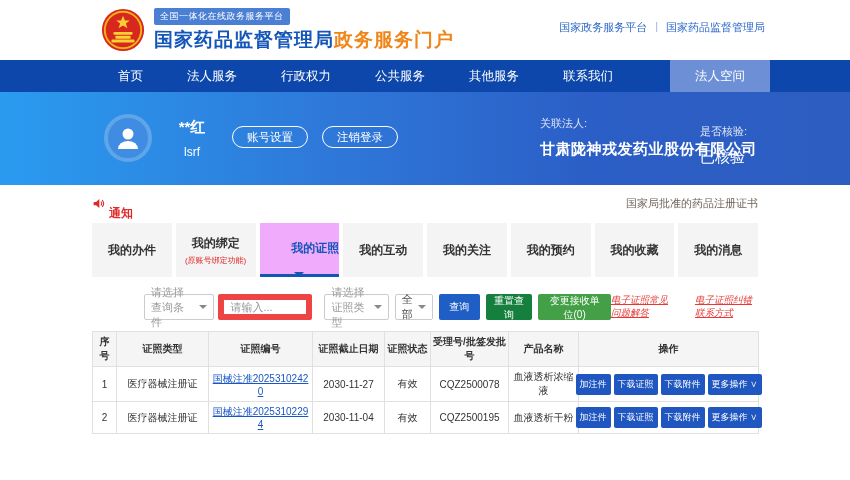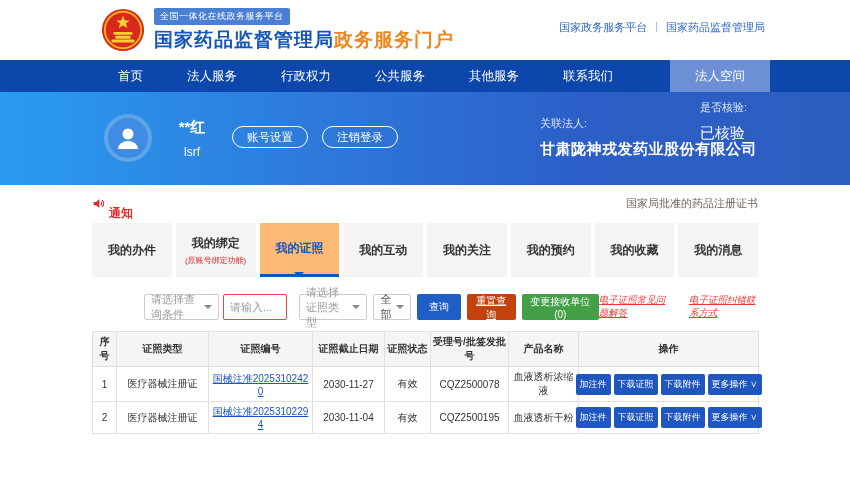--- a/index.html
+++ b/index.html
@@ -36,54 +36,54 @@
   .user-meta { position:absolute; left:162px; top:26px; width:60px; text-align:center; }
   .user-name { font-size:15px; font-weight:bold; }
   .user-id { font-size:12px; margin-top:8px; }
   .banner-btn { position:absolute; top:34px; height:22px; padding:0 14px; border:1px solid #fff;
     border-radius:12px; background:transparent; color:#fff; font-size:11.5px; line-height:20px; cursor:pointer; }
   .btn-account { left:232px; }
   .btn-logout { left:322px; }
   .legal-block { position:absolute; left:540px; top:24px; }
   .block-label { font-size:11px; color:rgba(255,255,255,.85); }
   .legal-value { font-size:15px; font-weight:bold; margin-top:9px; letter-spacing:.5px; }
-  .verify-block { position:absolute; left:700px; top:8px; }
+  .verify-block { position:absolute; left:700px; top:32px; }
   .verify-value { font-size:15px; margin-top:9px; }
 
   
   .content { width:666px; margin:0 auto; }
   .notice-row { display:flex; align-items:center; height:24px; margin-top:6px; }
   .notice-label { color:#e02a2a; font-size:12px; margin-left:4px; font-weight:bold;margin-top:21px; }
   .notice-text { margin-left:auto; font-size:11px; color:#6e6259; }
 
   
   .tabs { display:flex; gap:4px; margin-top:8px; }
   .tab { flex:1; height:54px; background:#f4f4f4; display:flex; flex-direction:column;
     align-items:center; justify-content:center; cursor:pointer; position:relative; }
   .tab-label { font-size:12px; color:#333; font-weight:bold; }
   .tab-sub { font-size:8px; color:#e02a2a; margin-top:3px; }
-  .tab.active { background:#fdba74; border-bottom:3px solid #1456b8; }
+  .tab.active { background:#f0abfc; border-bottom:3px solid #1456b8;align-items:flex-end; }
   .tab.active .tab-label { color:#1456b8; }
   .tab.active::after { content:""; position:absolute; bottom:-8px; left:50%; margin-left:-5px;
     border:5px solid transparent; border-top-color:#1456b8; }
 
   
   .filter-row { display:flex; align-items:center; margin-top:16px; height:28px; }
   .sel { height:26px; border:1px solid #ccc; border-radius:2px; background:#fff; display:flex;
     align-items:center; padding:0 6px; font-size:11px; color:#999; cursor:pointer; justify-content:space-between; }
   .chev { width:0; height:0; border:4px solid transparent; border-top-color:#888; margin-left:5px; margin-top:4px; }
   .sel-cond { width:95px; margin-left:52px; }
-  .filter-input { width:64px; height:26px; border:1px solid #ef4444; border-radius:2px; margin-left:4px;
+  .filter-input { width:94px; height:26px; border:6px solid #ef4444; border-radius:2px; margin-left:4px;
     font-size:11px; padding:0 6px; color:#555; }
   .filter-input::placeholder { color:#999; }
   .sel-type { width:86px; margin-left:12px; }
   .sel-all { width:44px; margin-left:6px; color:#555; }
   .btn { height:26px; border:none; border-radius:2px; color:#fff; font-size:10px; cursor:pointer; padding:0 8px; }
   .btn-search { width:52px; background:#1f5ec4; margin-left:6px; }
-  .btn-reset { width:60px; background:#c2410c; margin-left:6px;text-decoration:underline; }
+  .btn-reset { width:60px; background:#15803d; margin-left:6px; }
   .btn-change { width:97px; background:#43a047; margin-left:6px; }
   .red-links { margin-left:auto; display:flex; flex-direction:row; gap:21px; align-items:flex-start;font-style:italic; }
   .red-link { font-size:9.5px; color:#e53935; text-decoration:underline; cursor:pointer; }
 
   
   table { width:666px; border-collapse:collapse; table-layout:fixed; margin-top:10px; }
   th, td { border:1px solid #e0e0e0; font-size:10px; color:#333; text-align:center; padding:3px 2px; }
   th { background:#f5f5f5; font-weight:bold; height:32px; }
   td { height:30px; background:#fff; }
   .cert-link { color:#1a56c4; text-decoration:underline; cursor:pointer; word-break:break-all; }

